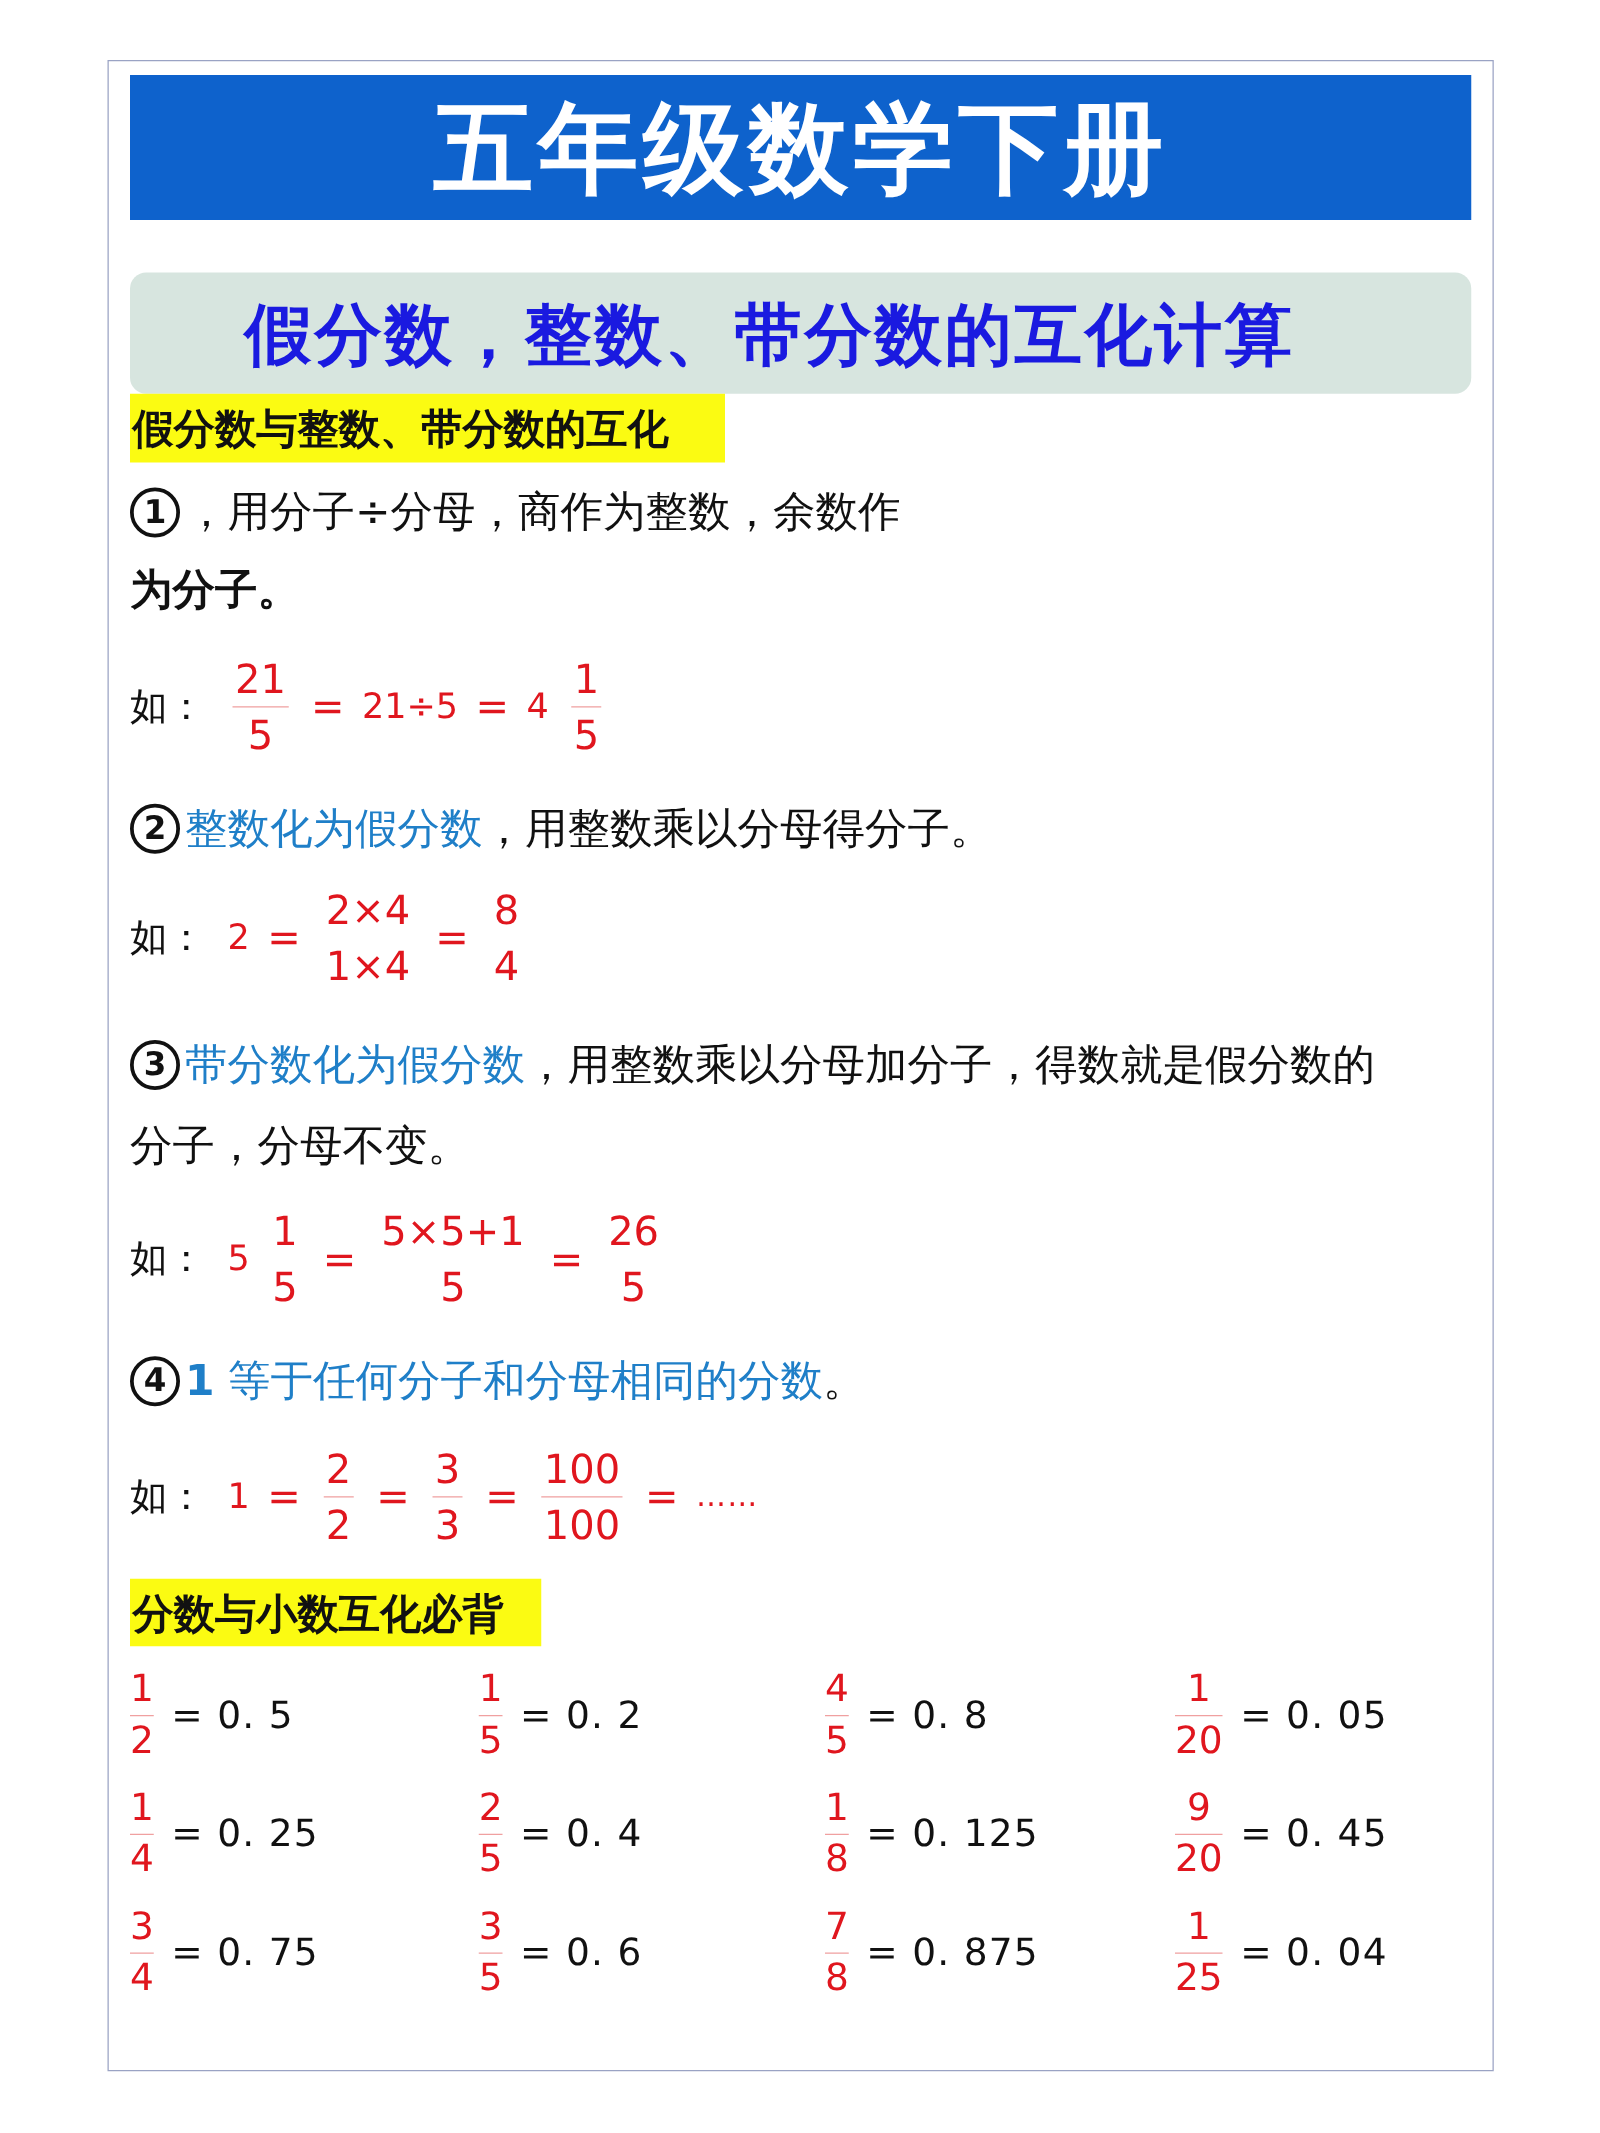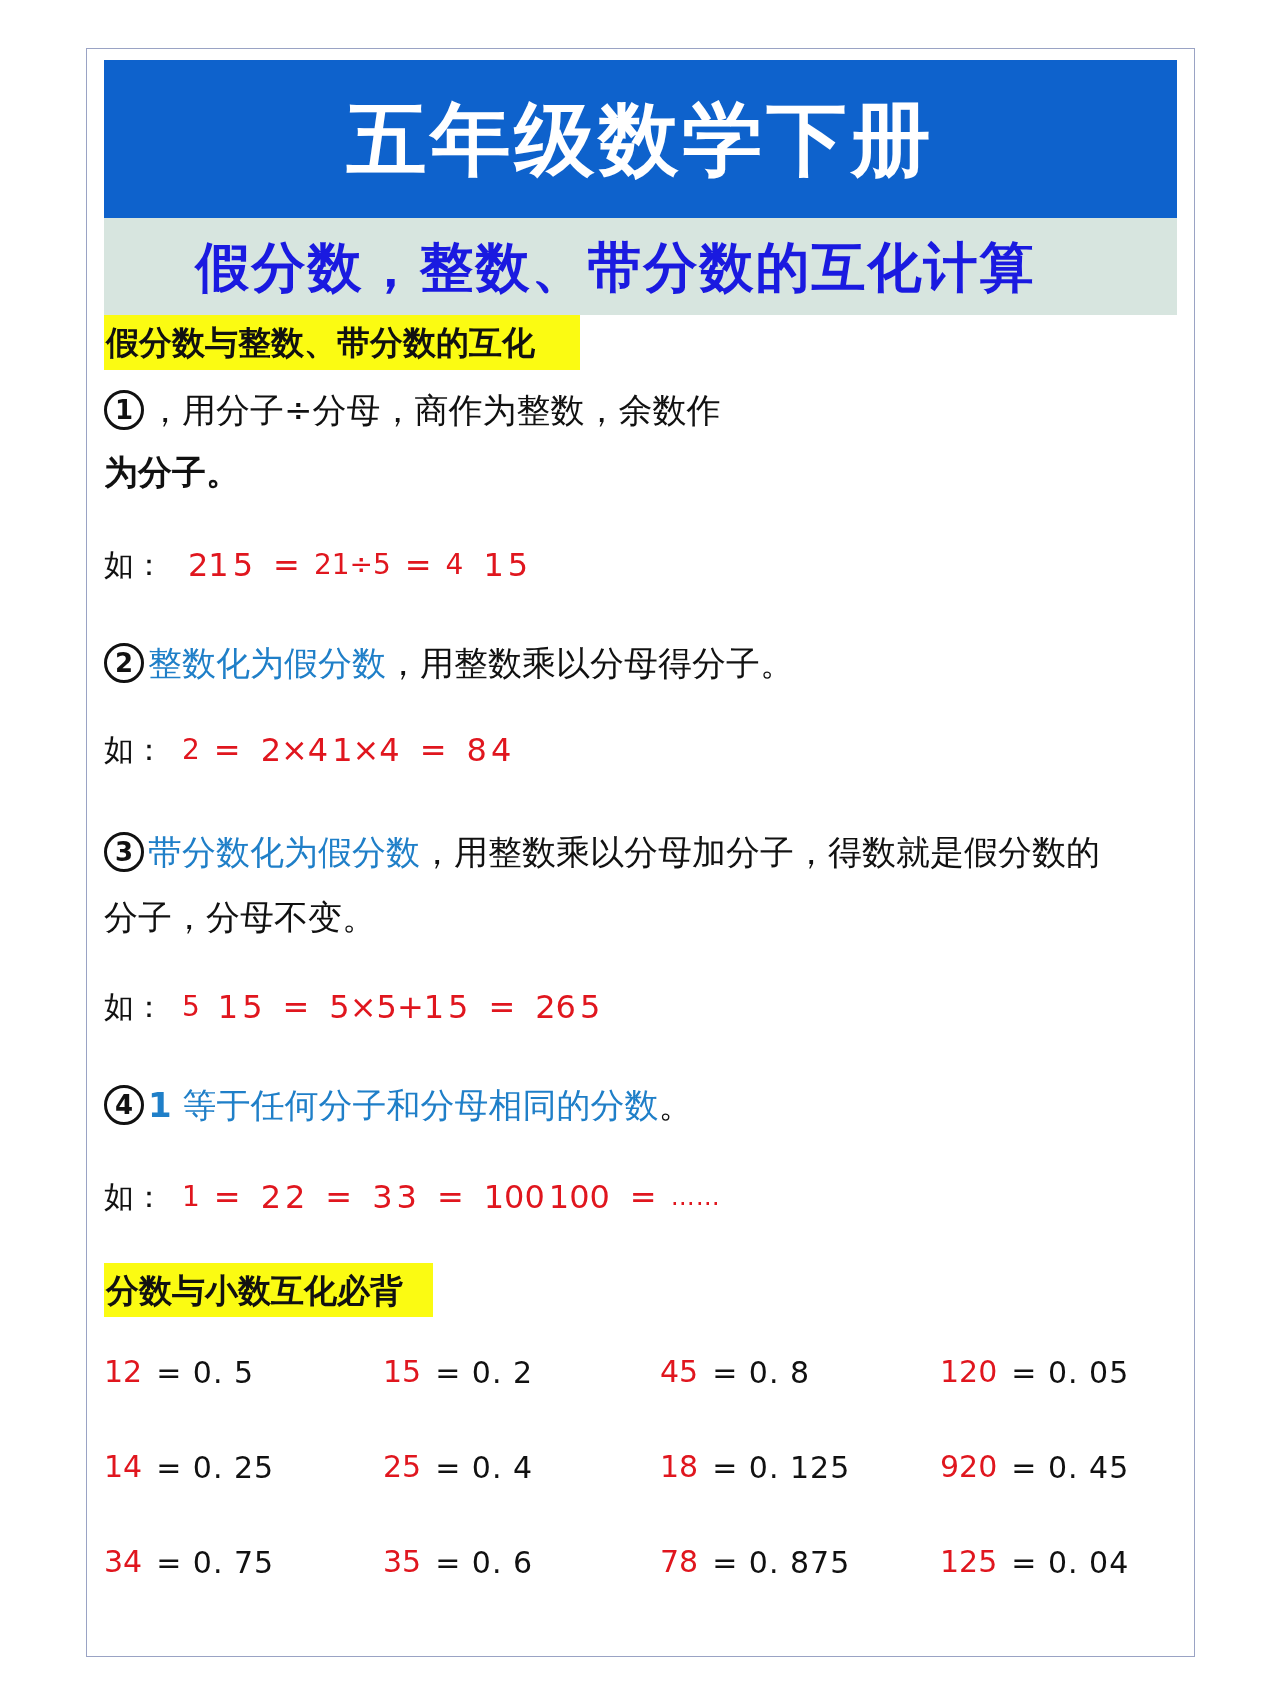--- a/index.html
+++ b/index.html
@@ -1,42 +1,42 @@
 <!DOCTYPE html>
 <html><head>
 <meta charset="utf-8">
 <style>
   html, body { margin: 0; padding: 0; background: #ffffff; }
   body { width: 1280px; height: 1706px; position: relative; overflow: hidden;
          font-family: "DejaVu Sans", "Liberation Sans", sans-serif; color: #111; }
   .frame { position: absolute; left: 86px; top: 48px; width: 1109px; height: 1609px;
            border: 1.5px solid #9aa3c4; box-sizing: border-box; background: #fff; }
-  .banner { position: absolute; left: 104px; top: 60px; width: 1073px; height: 158px;
+  .banner { position: absolute; left: 104px; top: 60px; width: 1073px; height: 116px;
             background: #0e62cc; display: flex; align-items: center; justify-content: center; }
   .banner-title { color: #ffffff; font-family: "DejaVu Serif", "Liberation Serif", serif;
                   font-weight: bold; font-size: 80px; letter-spacing: 4px; line-height: 1; }
   .subband { position: absolute; left: 104px; top: 218px; width: 1073px; height: 97px;
-             background: #d7e5df; display: flex; align-items: center; justify-content: center; }
+             background: #d7e5df; display: flex; align-items: center; justify-content: center; border-radius: 13px; }
   .subtitle { color: #1a1ae0; font-family: "DejaVu Serif", "Liberation Serif", serif;
               font-weight: bold; font-size: 54px; letter-spacing: 2px; line-height: 1; margin-left: -50px; }
   .hl { position: absolute; left: 104px; background: #fbfb12; color: #111; font-weight: bold;
         font-size: 33px; line-height: 1; padding: 11px 4px 11px 2px; box-sizing: border-box;
         display: flex; align-items: flex-start; }
   .para { position: absolute; left: 104px; font-size: 34px; line-height: 1; white-space: nowrap;
           display: flex; align-items: center; }
   .para .num { display: inline-flex; width: 40px; height: 40px; border: 3px solid #111; border-radius: 50%;
                box-sizing: border-box; align-items: center; justify-content: center;
                font-size: 26px; font-weight: bold; margin-right: 4px; }
   .blue { color: #1f7fc8; }
   .blue-bold { color: #1f7fc8; font-weight: bold; }
   .example { position: absolute; left: 104px; display: flex; align-items: center; height: 100px; }
   .ex-label { font-family: "DejaVu Serif", "Liberation Serif", serif; font-size: 30px; color: #111; margin-right: 18px; }
   .red { color: #e0161e; font-size: 28px; line-height: 1; }
   .sym { color: #e0161e; font-size: 32px; margin: 0 14px; }
-  .frac { display: inline-flex; flex-direction: row; align-items: flex-end; color: #e0161e;
+  .frac { display: inline-flex; flex-direction: column; align-items: center; color: #e0161e;
           font-size: 32px; line-height: 1; margin: 0 4px; }
   .frac .n, .frac .d { padding: 4px 2px; }
   .frac .bar { align-self: stretch; height: 1px; background: #f0a0a0; margin: 2px 0; }
   .frac.nobar .bar { background: transparent; }
   .grid-item { position: absolute; display: flex; align-items: center; height: 96px; }
   .grid-item .frac { font-size: 30px; margin: 0; }
   .grid-item .frac .n, .grid-item .frac .d { padding: 3px 0; }
   .grid-item .eq { font-size: 30px; color: #111; margin-left: 14px; font-family: "DejaVu Sans", sans-serif; letter-spacing: 1px; }
 </style>
 </head>

